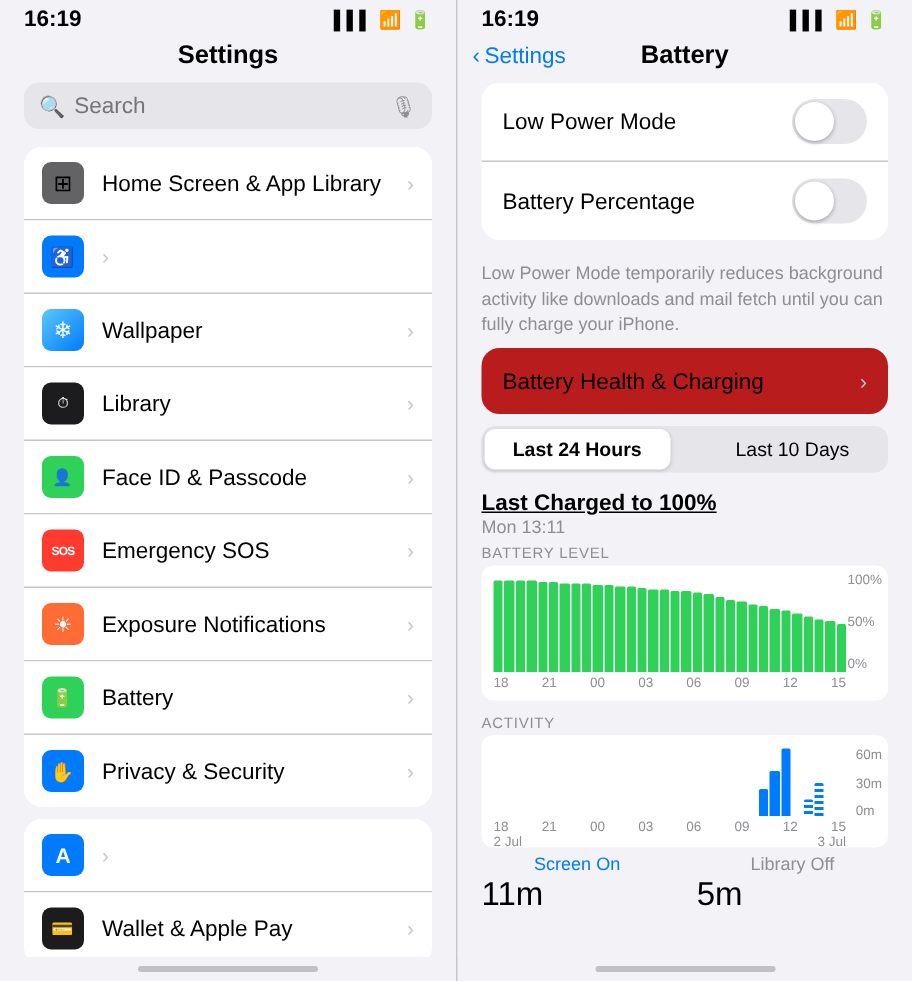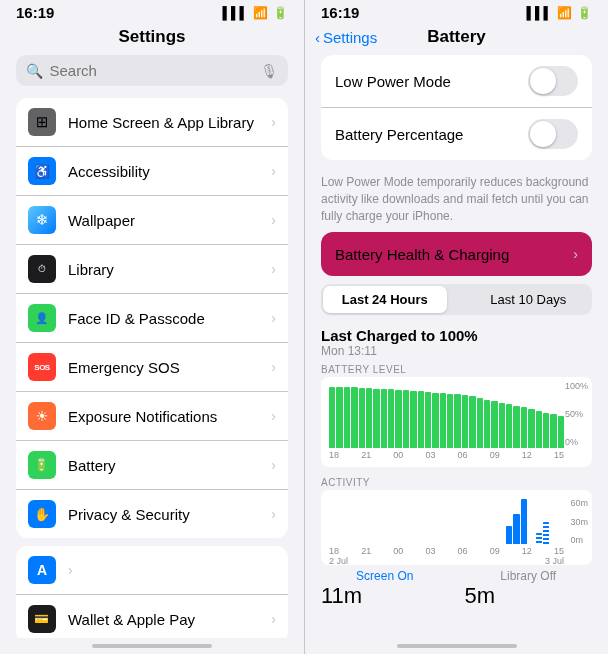--- a/index.html
+++ b/index.html
@@ -200,21 +200,21 @@
 
     .low-power-description {
       margin: 0 16px 8px;
       padding: 6px 0 0;
       font-size: 12px;
       color: #8e8e93;
       line-height: 1.4;
     }
 
     .battery-health-group {
-      background: #be185d;
+      background: #b91c1c;
       border-radius: 12px;
       margin: 8px 16px;
       overflow: hidden;
     }
 
     .battery-health-item {
       display: flex;
       align-items: center;
       padding: 11px 14px;
       min-height: 44px;
@@ -244,20 +244,21 @@
       font-weight: 600;
     }
 
     .charged-info {
       padding: 4px 16px 2px;
     }
     .charged-title {
       font-size: 15px;
       font-weight: 600;
       color: #000;
+      text-decoration: underline;
     }
     .charged-sub {
       font-size: 12px;
       color: #8e8e93;
     }
 
     .chart-container {
       padding: 4px 16px 0;
     }
     .chart-label {
@@ -394,21 +395,20 @@
   <div class="settings-list">
 
     <div class="settings-group">
       <div class="settings-item">
         <div class="settings-icon icon-home" style="background:#636366;">⊞</div>
         <span class="settings-label">Home Screen &amp; App Library</span>
         <span class="chevron">›</span>
       </div>
       <div class="settings-item">
         <div class="settings-icon icon-access" style="background:#007aff; color:#fff; font-size:13px;">♿</div>
-        <span class="settings-label">Accessibility</span>
         <span class="chevron">›</span>
       </div>
       <div class="settings-item">
         <div class="settings-icon" style="background:linear-gradient(135deg,#5ac8fa,#007aff); color:#fff;">❄</div>
         <span class="settings-label">Wallpaper</span>
         <span class="chevron">›</span>
       </div>
       <div class="settings-item">
         <div class="settings-icon" style="background:#1c1c1e; color:#fff; font-size:10px;">⏱</div>
         <span class="settings-label">Library</span>

